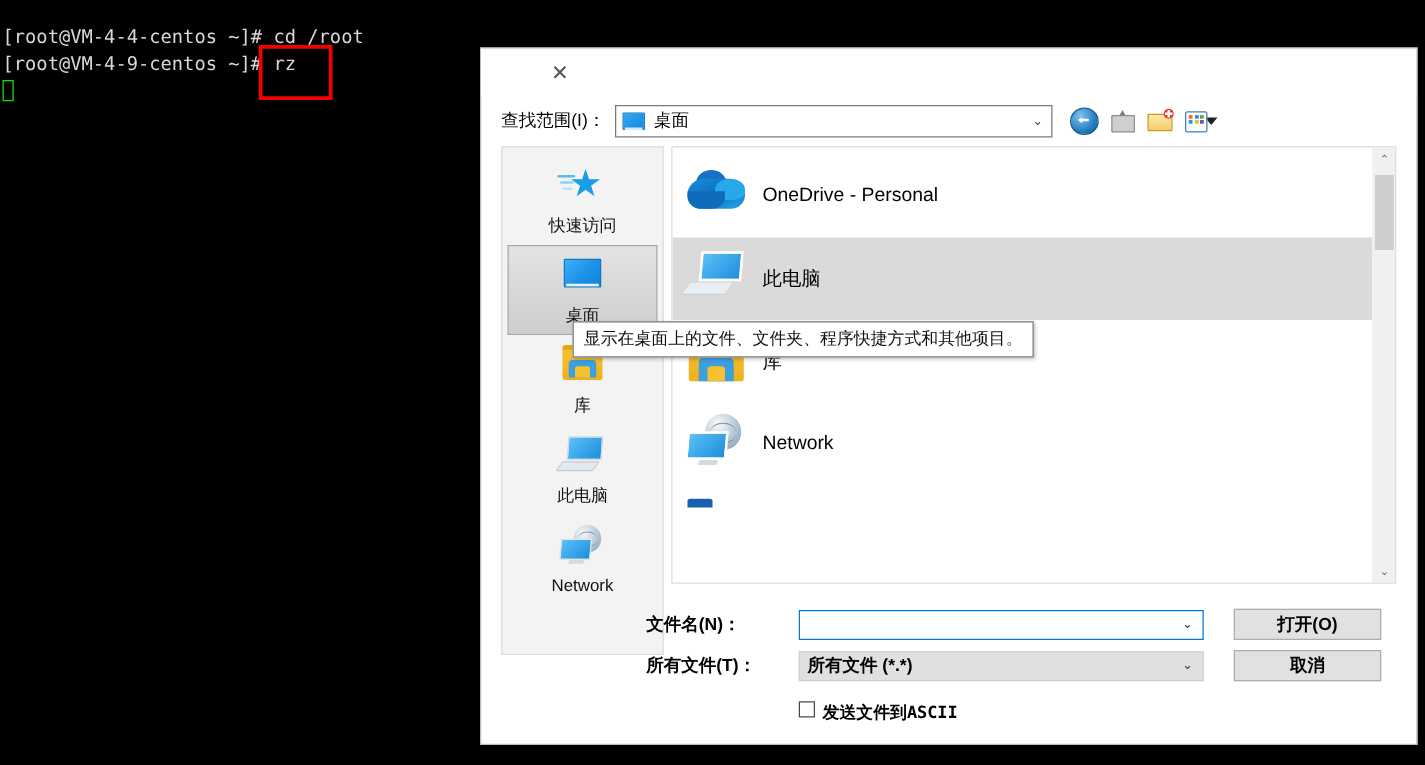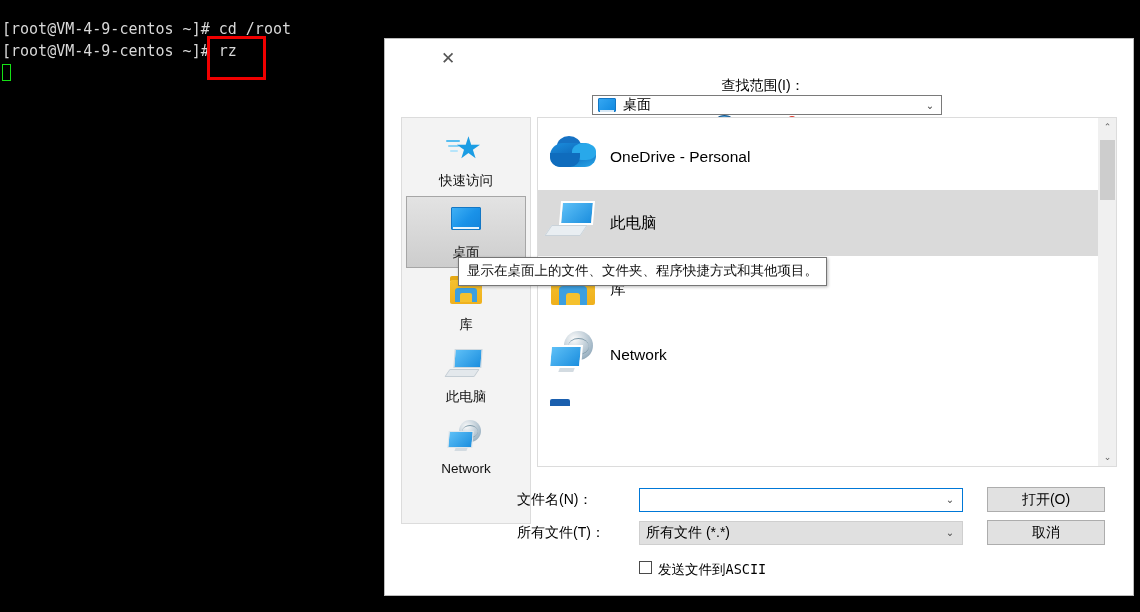--- a/index.html
+++ b/index.html
@@ -39,21 +39,20 @@
   .title-icon{width:20px;height:20px;position:relative;flex:0 0 auto;margin-right:8px;}
   .title-text{font-size:14.5px;color:#8a8a8a;flex:1 1 auto;}
   .close-btn{
     width:46px;height:38px;display:flex;align-items:center;justify-content:center;
     color:#555;font-size:17px;line-height:1;cursor:default;flex:0 0 auto;
   }
   
   .path-row{
     height:40px;display:flex;align-items:center;padding:0 0 0 16px;
     box-sizing:border-box;
-    flex-direction:column;
   }
   .path-label{font-size:14px;margin-right:8px;white-space:nowrap;}
   .path-combo{
     width:350px;height:26px;border:1px solid #7a7a7a;background:#fff;
     display:flex;align-items:center;box-sizing:border-box;padding-left:5px;
     position:relative;
   }
   .monitor-ico{
     width:18px;height:14px;background:linear-gradient(135deg,#35a7f2 0%,#1089e0 100%);
     border:1px solid #1477c4;box-sizing:border-box;margin-right:7px;flex:0 0 auto;
@@ -230,21 +229,21 @@
     background:radial-gradient(circle at 62% 42%,#ffffff 0%,#f2b6a2 12%,#e8603f 40%,#cf2a18 75%,#a81a0d 100%);
     position:relative;overflow:hidden;}
   .swirl::after{content:"";position:absolute;left:4px;top:3px;width:9px;height:9px;border-radius:50%;
     border:2px solid rgba(255,255,255,.55);border-right-color:transparent;border-bottom-color:transparent;
     transform:rotate(25deg);}
 </style>
 </head>
 <body>
 
 <div id="terminal">
-  <div class="term-line">[root@VM-4-9-centos ~]# cd /root</div>
+  <div class="term-line">[root@VM-4-4-centos ~]# cd /root</div>
   <div class="term-line">[root@VM-4-9-centos ~]# rz</div>
   <div class="term-line"><span class="term-cursor"></span></div>
 </div>
 <div id="red-box"></div>
 
 <div id="dialog">
 
   <div class="titlebar">
     <span class="title-icon"><span class="swirl"></span></span>
     <span class="close-btn">✕</span>
@@ -375,21 +374,21 @@
         <span class="sb-track">
             <i class="sb-thumb"></i>
           </span>
         <span class="sb-arrow">⌄</span>
       </div>
     </div>
   </div>
 
   <div class="tooltip" style="left:73px;top:218px;">显示在桌面上的文件、文件夹、程序快捷方式和其他项目。</div>
 
-  <div class="form" style="left:132px;top:448px;position:absolute;">
+  <div class="form" style="left:132px;top:448px;position:absolute;font-weight:bold;">
     <div class="form-row">
       <span class="form-label">文件名(N)：</span>
       <div class="field filename">
         <span class="fval" placeholder=""></span>
         <span class="fcaret">⌄</span>
       </div>
       <div class="btn">打开(O)</div>
     </div>
     <div class="form-row">
       <span class="form-label">所有文件(T)：</span>

